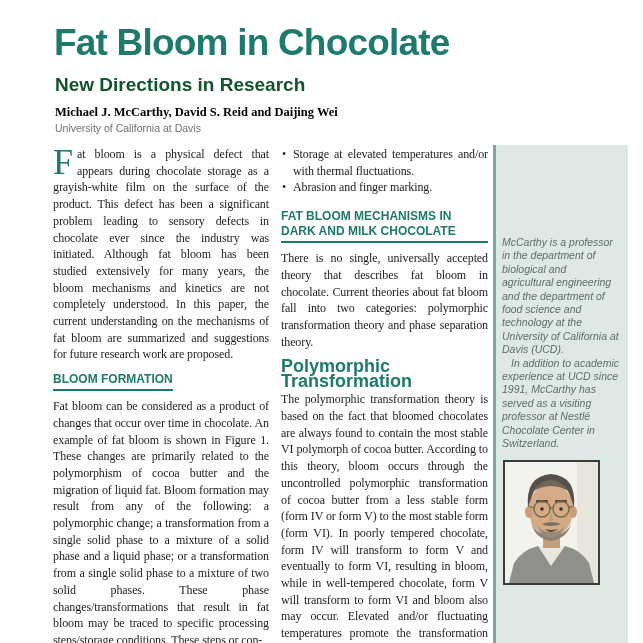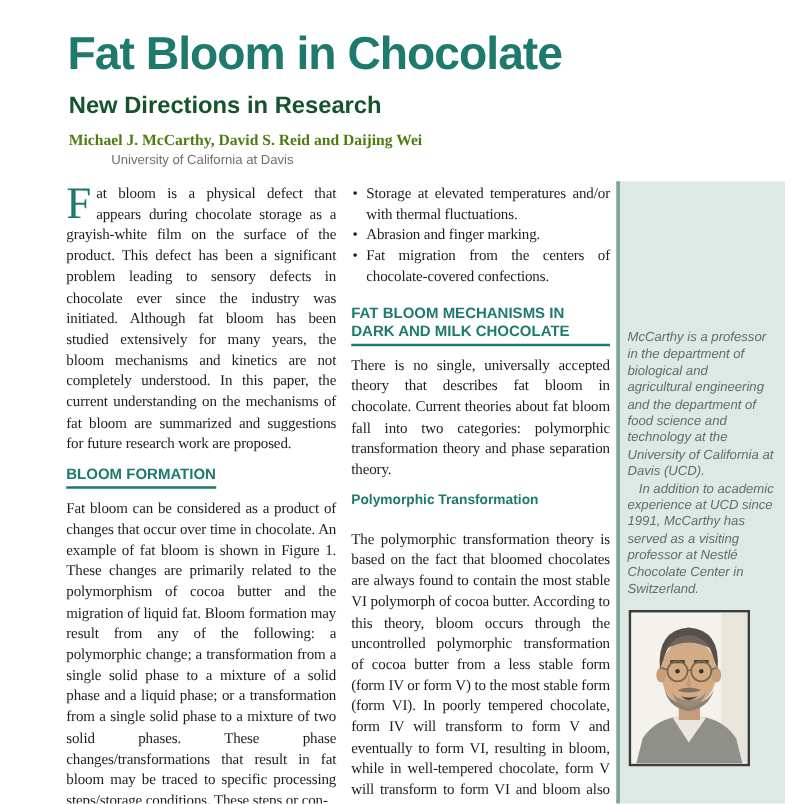--- a/index.html
+++ b/index.html
@@ -20,26 +20,26 @@
   .subtitle {
     position:absolute; left:55px; top:74px;
     font-family:"Liberation Sans", sans-serif;
     font-weight:bold; font-size:19px; line-height:22px;
     color:#14532d;
   }
   .authors {
     position:absolute; left:55px; top:105px;
     font-family:"Liberation Serif", serif;
     font-weight:bold; font-size:12.5px; line-height:15px;
-    color:#4d7c0f;
+    color:#000000;
   }
   .affiliation {
     position:absolute; left:55px; top:122px;
     font-family:"Liberation Sans", sans-serif;
-    font-size:10.5px; line-height:13px; color:#6f6f6f;margin-left:34px;
+    font-size:10.5px; line-height:13px; color:#6f6f6f;
   }
   
   .col-left  { position:absolute; left:53px;  top:146px; width:216px; }
   .col-mid   { position:absolute; left:281px; top:146px; width:207px; }
   .body-text, .bullets li {
     font-family:"Liberation Serif", serif;
     font-size:12px; line-height:16.7px; letter-spacing:-0.1px;
     text-align:justify; color:#1d1d1d;
     hyphens:auto; -webkit-hyphens:auto;
   }
@@ -52,32 +52,32 @@
   .section-heading {
     display:inline-block;
     font-family:"Liberation Sans", sans-serif;
     font-weight:bold; font-size:12px; line-height:15px;
     color:#1d7a6c;
     border-bottom:2px solid #1d7a6c;
     padding-bottom:2px; margin:9px 0 7px;
   }
   .sub-heading {
     font-family:"Liberation Sans", sans-serif;
-    font-weight:bold; font-size:11px; line-height:15px;
-    color:#1d7a6c; margin:9px 0 15px;
+    font-weight:bold; font-size:18px; line-height:15px;
+    color:#1d7a6c; margin:9px 0 2px;
   }
   .bullets { list-style:none; margin:0 0 4px 0; }
   .bullets li { position:relative; padding-left:12px; }
   .bullets li::before { content:"\2022"; position:absolute; left:1px; color:#1d1d1d; }
   
   .sidebar {
     position:absolute; left:493px; top:145px;
     width:135px; height:498px;
     background:#dee9e5; border-left:3px solid #7ea89e;
-    padding:119px 8px 0 6px;
+    padding:91px 8px 0 6px;
   }
   .bio p {
     font-family:"Liberation Sans", sans-serif;
     font-style:italic; font-size:10.5px; line-height:13.4px;
     color:#5d6e6b;
   }
   .bio p + p { text-indent:9px; }
   .photo {
     margin-top:9px; margin-left:1px;
     width:97px; height:125px;
@@ -99,21 +99,20 @@
   <div class="col-left">
     <p class="body-text"><span class="dropcap">F</span><span>at bloom is a physical defect that appears during chocolate storage as a grayish-white film on the surface of the product. This defect has been a significant problem leading to sensory defects in chocolate ever since the industry was initiated. Although fat bloom has been studied extensively for many years, the bloom mechanisms and kinetics are not completely understood. In this paper, the current understanding on the mechanisms of fat bloom are summarized and suggestions for future research work are proposed.</span></p>
     <h3 class="section-heading">BLOOM FORMATION</h3>
     <p class="body-text">Fat bloom can be considered as a product of changes that occur over time in chocolate. An example of fat bloom is shown in Figure 1. These changes are primarily related to the polymorphism of cocoa butter and the migration of liquid fat. Bloom formation may result from any of the following: a polymorphic change; a transformation from a single solid phase to a mixture of a solid phase and a liquid phase; or a transformation from a single solid phase to a mixture of two solid phases. These phase changes/transformations that result in fat bloom may be traced to specific processing steps/storage conditions. These steps or con-</p>
   </div>
 
   <div class="col-mid">
     <ul class="bullets">
       <li>Storage at elevated temperatures and/or with thermal fluctuations.</li>
       <li>Abrasion and finger marking.</li>
-      <li>Fat migration from the centers of chocolate-covered confections.</li>
     </ul>
     <h3 class="section-heading">FAT BLOOM MECHANISMS IN DARK AND MILK CHOCOLATE</h3>
     <p class="body-text">There is no single, universally accepted theory that describes fat bloom in chocolate. Current theories about fat bloom fall into two categories: polymorphic transformation theory and phase separation theory.</p>
     <h4 class="sub-heading">Polymorphic Transformation</h4>
     <p class="body-text">The polymorphic transformation theory is based on the fact that bloomed chocolates are always found to contain the most stable VI polymorph of cocoa butter. According to this theory, bloom occurs through the uncontrolled polymorphic transformation of cocoa butter from a less stable form (form IV or form V) to the most stable form (form VI). In poorly tempered chocolate, form IV will transform to form V and eventually to form VI, resulting in bloom, while in well-tempered chocolate, form V will transform to form VI and bloom also may occur. Elevated and/or fluctuating temperatures promote the transformation rate and thus also promote the</p>
   </div>
 
   <aside class="sidebar">
     <div class="bio">
       <p>McCarthy is a professor in the department of biological and agricultural engineering and the department of food science and technology at the University of California at Davis (UCD).</p>

